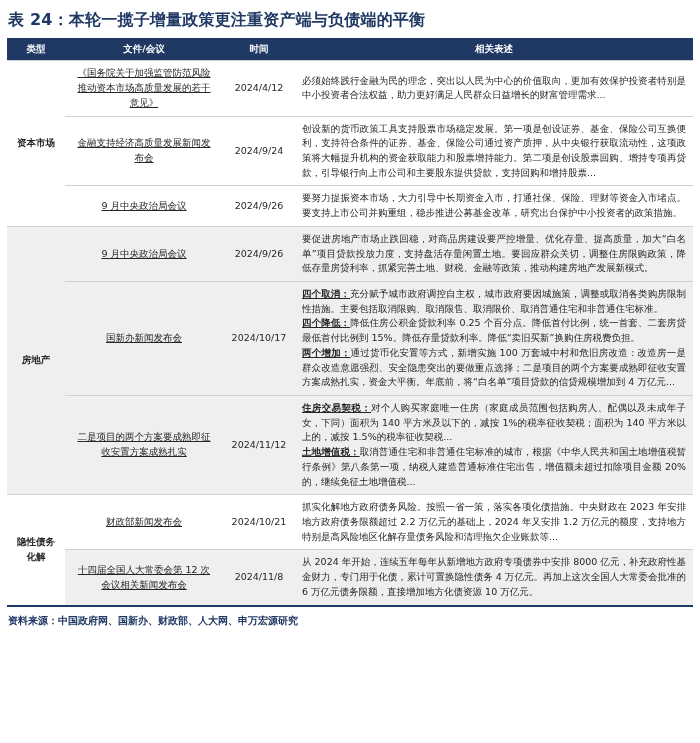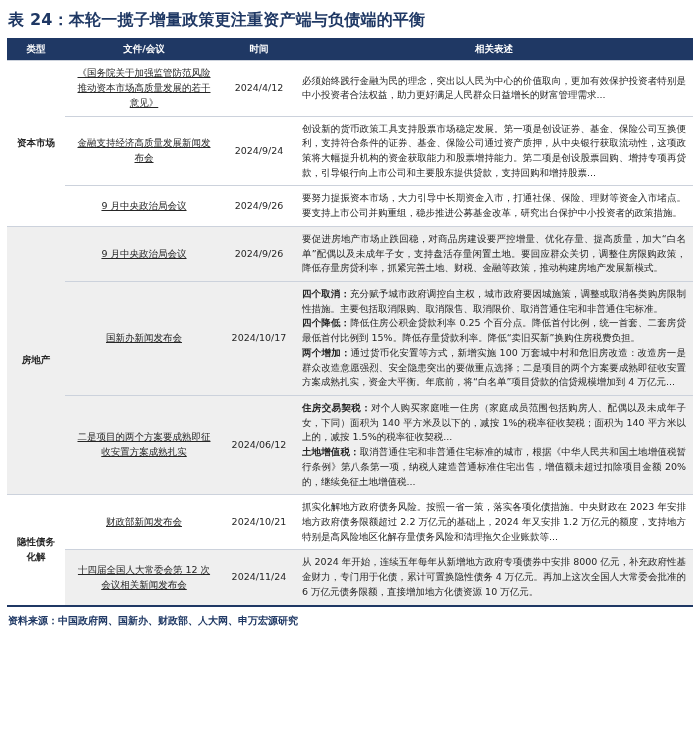--- a/index.html
+++ b/index.html
@@ -39,21 +39,21 @@
   }
   tr.white{background:#ffffff;}
   tr.gray{background:var(--band-gray);}
   td.type{
     text-align:center;font-weight:bold;background:transparent;
     white-space:pre-line;padding:4px 2px;font-size:9.5px;margin-top:9px;
   }
   td.doc{text-align:center;padding:5px 9px;text-decoration:underline;}
   td.date{text-align:center;white-space:nowrap;padding:5px 2px;margin-top:10px;}
   td.desc{text-align:justify;}
-  .b{font-weight:bold;}
+  .b{font-weight:bold;text-decoration:underline;}
   .source{
     color:var(--accent);font-weight:bold;font-size:10px;
     margin:7px 0 2px 1px;
   }
 </style>
 </head>
 <body>
 
 <div class="page">
 
@@ -88,42 +88,42 @@
       </tr>
       <tr class="white">
         <td class="doc">9 月中央政治局会议</td>
         <td class="date">2024/9/26</td>
         <td class="desc"><span>要努力提振资本市场，大力引导中长期资金入市，打通社保、保险、理财等资金入市堵点。要支持上市公司并购重组，稳步推进公募基金改革，研究出台保护中小投资者的政策措施。</span></td>
       </tr>
       <tr class="gray">
         <td class="type" rowspan="3">房地产</td>
         <td class="doc">9 月中央政治局会议</td>
         <td class="date">2024/9/26</td>
-        <td class="desc"><span>要促进房地产市场止跌回稳，对商品房建设要严控增量、优化存量、提高质量，加大“白名单”配偶以及未成年子女，支持盘活存量闲置土地。要回应群众关切，调整住房限购政策，降低存量房贷利率，抓紧完善土地、财税、金融等政策，推动构建房地产发展新模式。</span></td>
+        <td class="desc"><span>要促进房地产市场止跌回稳，对商品房建设要严控增量、优化存量、提高质量，加大“白名单”项目贷款投放力度，支持盘活存量闲置土地。要回应群众关切，调整住房限购政策，降低存量房贷利率，抓紧完善土地、财税、金融等政策，推动构建房地产发展新模式。</span></td>
       </tr>
       <tr class="gray">
         <td class="doc">国新办新闻发布会</td>
         <td class="date">2024/10/17</td>
         <td class="desc"><span class="b">四个取消：</span><span>充分赋予城市政府调控自主权，城市政府要因城施策，调整或取消各类购房限制性措施。主要包括取消限购、取消限售、取消限价、取消普通住宅和非普通住宅标准。</span><br><span class="b">四个降低：</span><span>降低住房公积金贷款利率 0.25 个百分点。降低首付比例，统一首套、二套房贷最低首付比例到 15%。降低存量贷款利率。降低“卖旧买新”换购住房税费负担。</span><br><span class="b">两个增加：</span><span>通过货币化安置等方式，新增实施 100 万套城中村和危旧房改造：改造房一是群众改造意愿强烈、安全隐患突出的要做重点选择；二是项目的两个方案要成熟即征收安置方案成熟扎实，资金大平衡。年底前，将“白名单”项目贷款的信贷规模增加到 4 万亿元...</span></td>
       </tr>
       <tr class="gray">
         <td class="doc">二是项目的两个方案要成熟即征收安置方案成熟扎实</td>
-        <td class="date">2024/06/12</td>
+        <td class="date">2024/11/12</td>
         <td class="desc"><span class="b">住房交易契税：</span><span>对个人购买家庭唯一住房（家庭成员范围包括购房人、配偶以及未成年子女，下同）面积为 140 平方米及以下的，减按 1%的税率征收契税；面积为 140 平方米以上的，减按 1.5%的税率征收契税...</span><br><span class="b">土地增值税：</span><span>取消普通住宅和非普通住宅标准的城市，根据《中华人民共和国土地增值税暂行条例》第八条第一项，纳税人建造普通标准住宅出售，增值额未超过扣除项目金额 20%的，继续免征土地增值税...</span></td>
       </tr>
       <tr class="white">
         <td class="type" rowspan="2">隐性债务
 化解</td>
         <td class="doc">财政部新闻发布会</td>
         <td class="date">2024/10/21</td>
         <td class="desc"><span>抓实化解地方政府债务风险。按照一省一策，落实各项化债措施。中央财政在 2023 年安排地方政府债务限额超过 2.2 万亿元的基础上，2024 年又安排 1.2 万亿元的额度，支持地方特别是高风险地区化解存量债务风险和清理拖欠企业账款等...</span></td>
       </tr>
       <tr class="gray">
         <td class="doc">十四届全国人大常委会第 12 次会议相关新闻发布会</td>
-        <td class="date">2024/11/24</td>
+        <td class="date">2024/11/8</td>
         <td class="desc"><span>从 2024 年开始，连续五年每年从新增地方政府专项债券中安排 8000 亿元，补充政府性基金财力，专门用于化债，累计可置换隐性债务 4 万亿元。再加上这次全国人大常委会批准的 6 万亿元债务限额，直接增加地方化债资源 10 万亿元。</span></td>
       </tr>
     </tbody>
   </table>
 
   <div class="source">资料来源：中国政府网、国新办、财政部、人大网、申万宏源研究</div>
 
 </div>
 
 </body></html>

